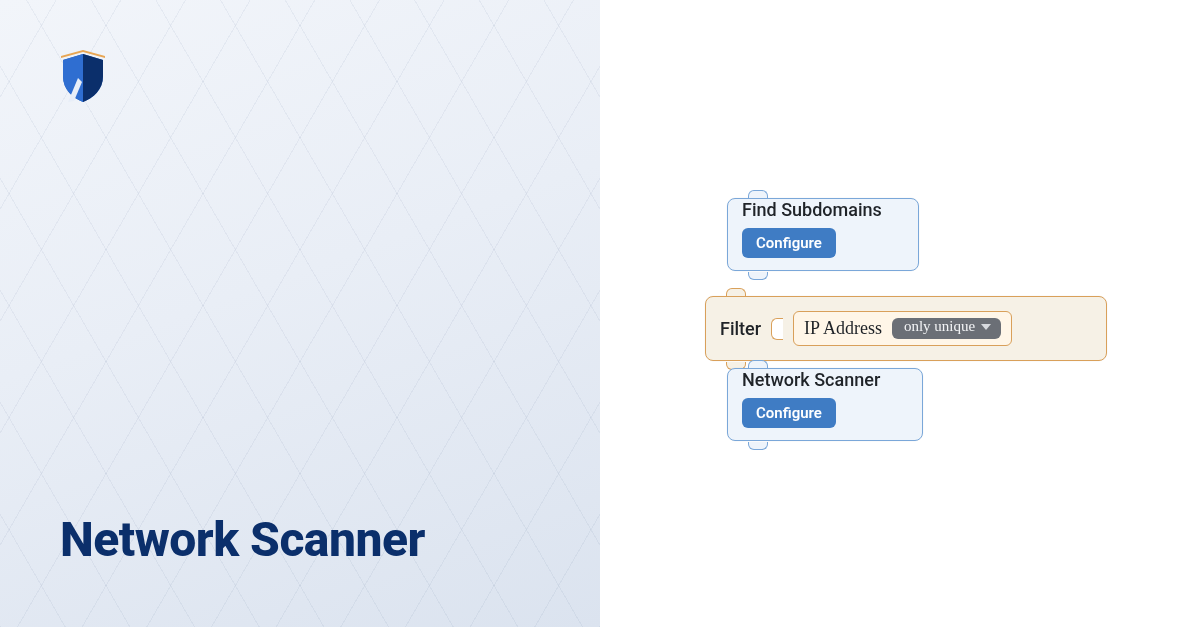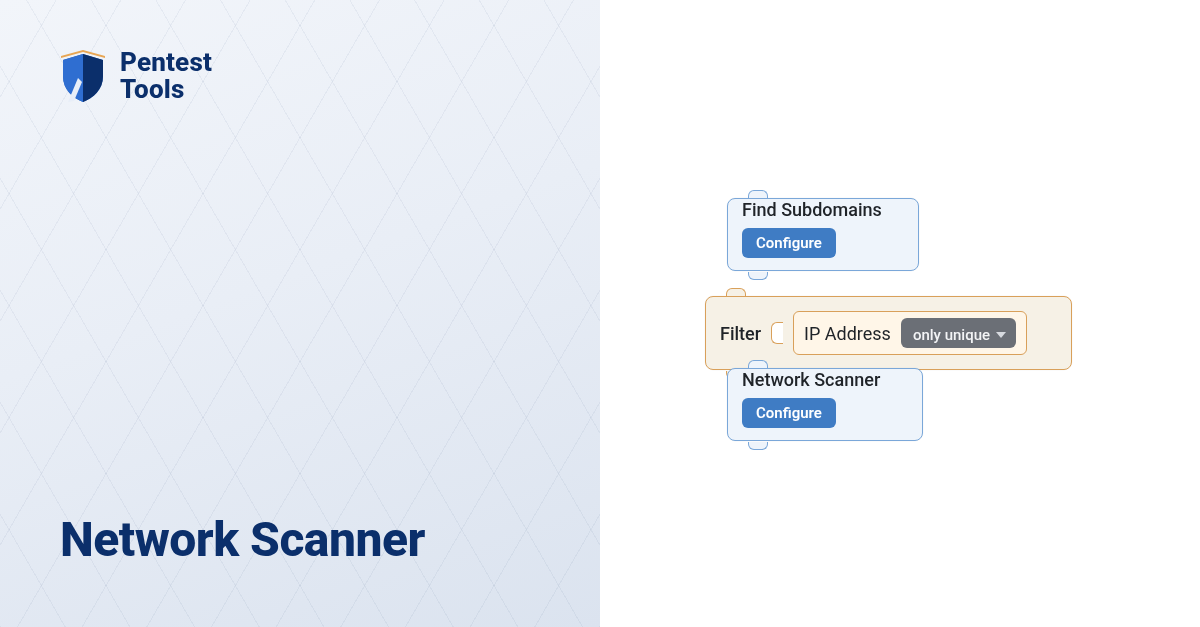--- a/index.html
+++ b/index.html
@@ -60,54 +60,50 @@
 
   
   .filter-block { display: flex; align-items: center; gap: 10px; padding: 14px 12px 14px 14px; }
   .filter-label { font-weight: 500; }
   .socket-notch {
     width: 12px; height: 22px; background: #ffffff; border: 1.5px solid #d9a05a; border-right: none;
     border-radius: 6px 0 0 6px;
   }
   .ip-inner {
     display: flex; align-items: center; gap: 10px;
-    background: #fff6e8; border: 1.5px solid #d9a05a; border-radius: 6px; padding: 6px 10px;
+    background: #fff6e8; border: 1.5px solid #d9a05a; border-radius: 6px; padding: 6px 10px; font-family: Liberation Serif, serif;
   }
   .chip {
     display: inline-flex; align-items: center; gap: 6px;
-    background: #6b6f76; color: #f3f4f6; border-radius: 6px; padding: 8px 10px 4px 12px; font-size: 15px; font-weight: 500;
+    background: #6b6f76; color: #f3f4f6; border-radius: 6px; padding: 0 10px 4px 12px; font-size: 15px; font-weight: 500;
   }
   .chip .caret { width: 0; height: 0; border-left: 5px solid transparent; border-right: 5px solid transparent; border-top: 6px solid #d7dadf; }
 
   
   .b1 { position: absolute; left: 22px; top: 0;   width: 192px; }
-  .b2 { position: absolute; left: 0;   top: 98px; width: 367px; }
+  .b2 { position: absolute; left: 0;   top: 98px; width: 402px; }
   .b3 { position: absolute; left: 22px; top: 170px; width: 196px; }
 </style>
 </head>
 <body>
 <div class="stage">
 
   <div class="left-panel">
     <div class="left-grid"></div>
 
     <div class="logo-wrap">
       <span>
         <svg viewBox="0 0 46 56">
           <path d="M1 8 L23 2 L45 8 L45 10 L23 4 L1 10 Z" fill="#e8a654"></path>
           <path d="M3 12 L23 6 L43 12 L43 28 C43 42 33 50 23 54 C13 50 3 42 3 28 Z" fill="#1f5dbb"></path>
           <path d="M23 6 L43 12 L43 28 C43 42 33 50 23 54 Z" fill="#0b2f6b"></path>
           <path d="M3 12 L23 6 L23 54 C13 50 3 42 3 28 Z" fill="#2f6ed1"></path>
           <path d="M18 30 L8 54 L14 53 L22 34 Z" fill="#e8eef8"></path>
         </svg>
       </span>
-      <div class="logo-text">
-        <div>Pentest</div>
-        <div>Tools</div>
-      </div>
     </div>
 
     <div class="headline">
       <div>Network Scanner</div>
     </div>
   </div>
 
   <div class="blocks-area">
 
     <div class="block blue-block b1">

